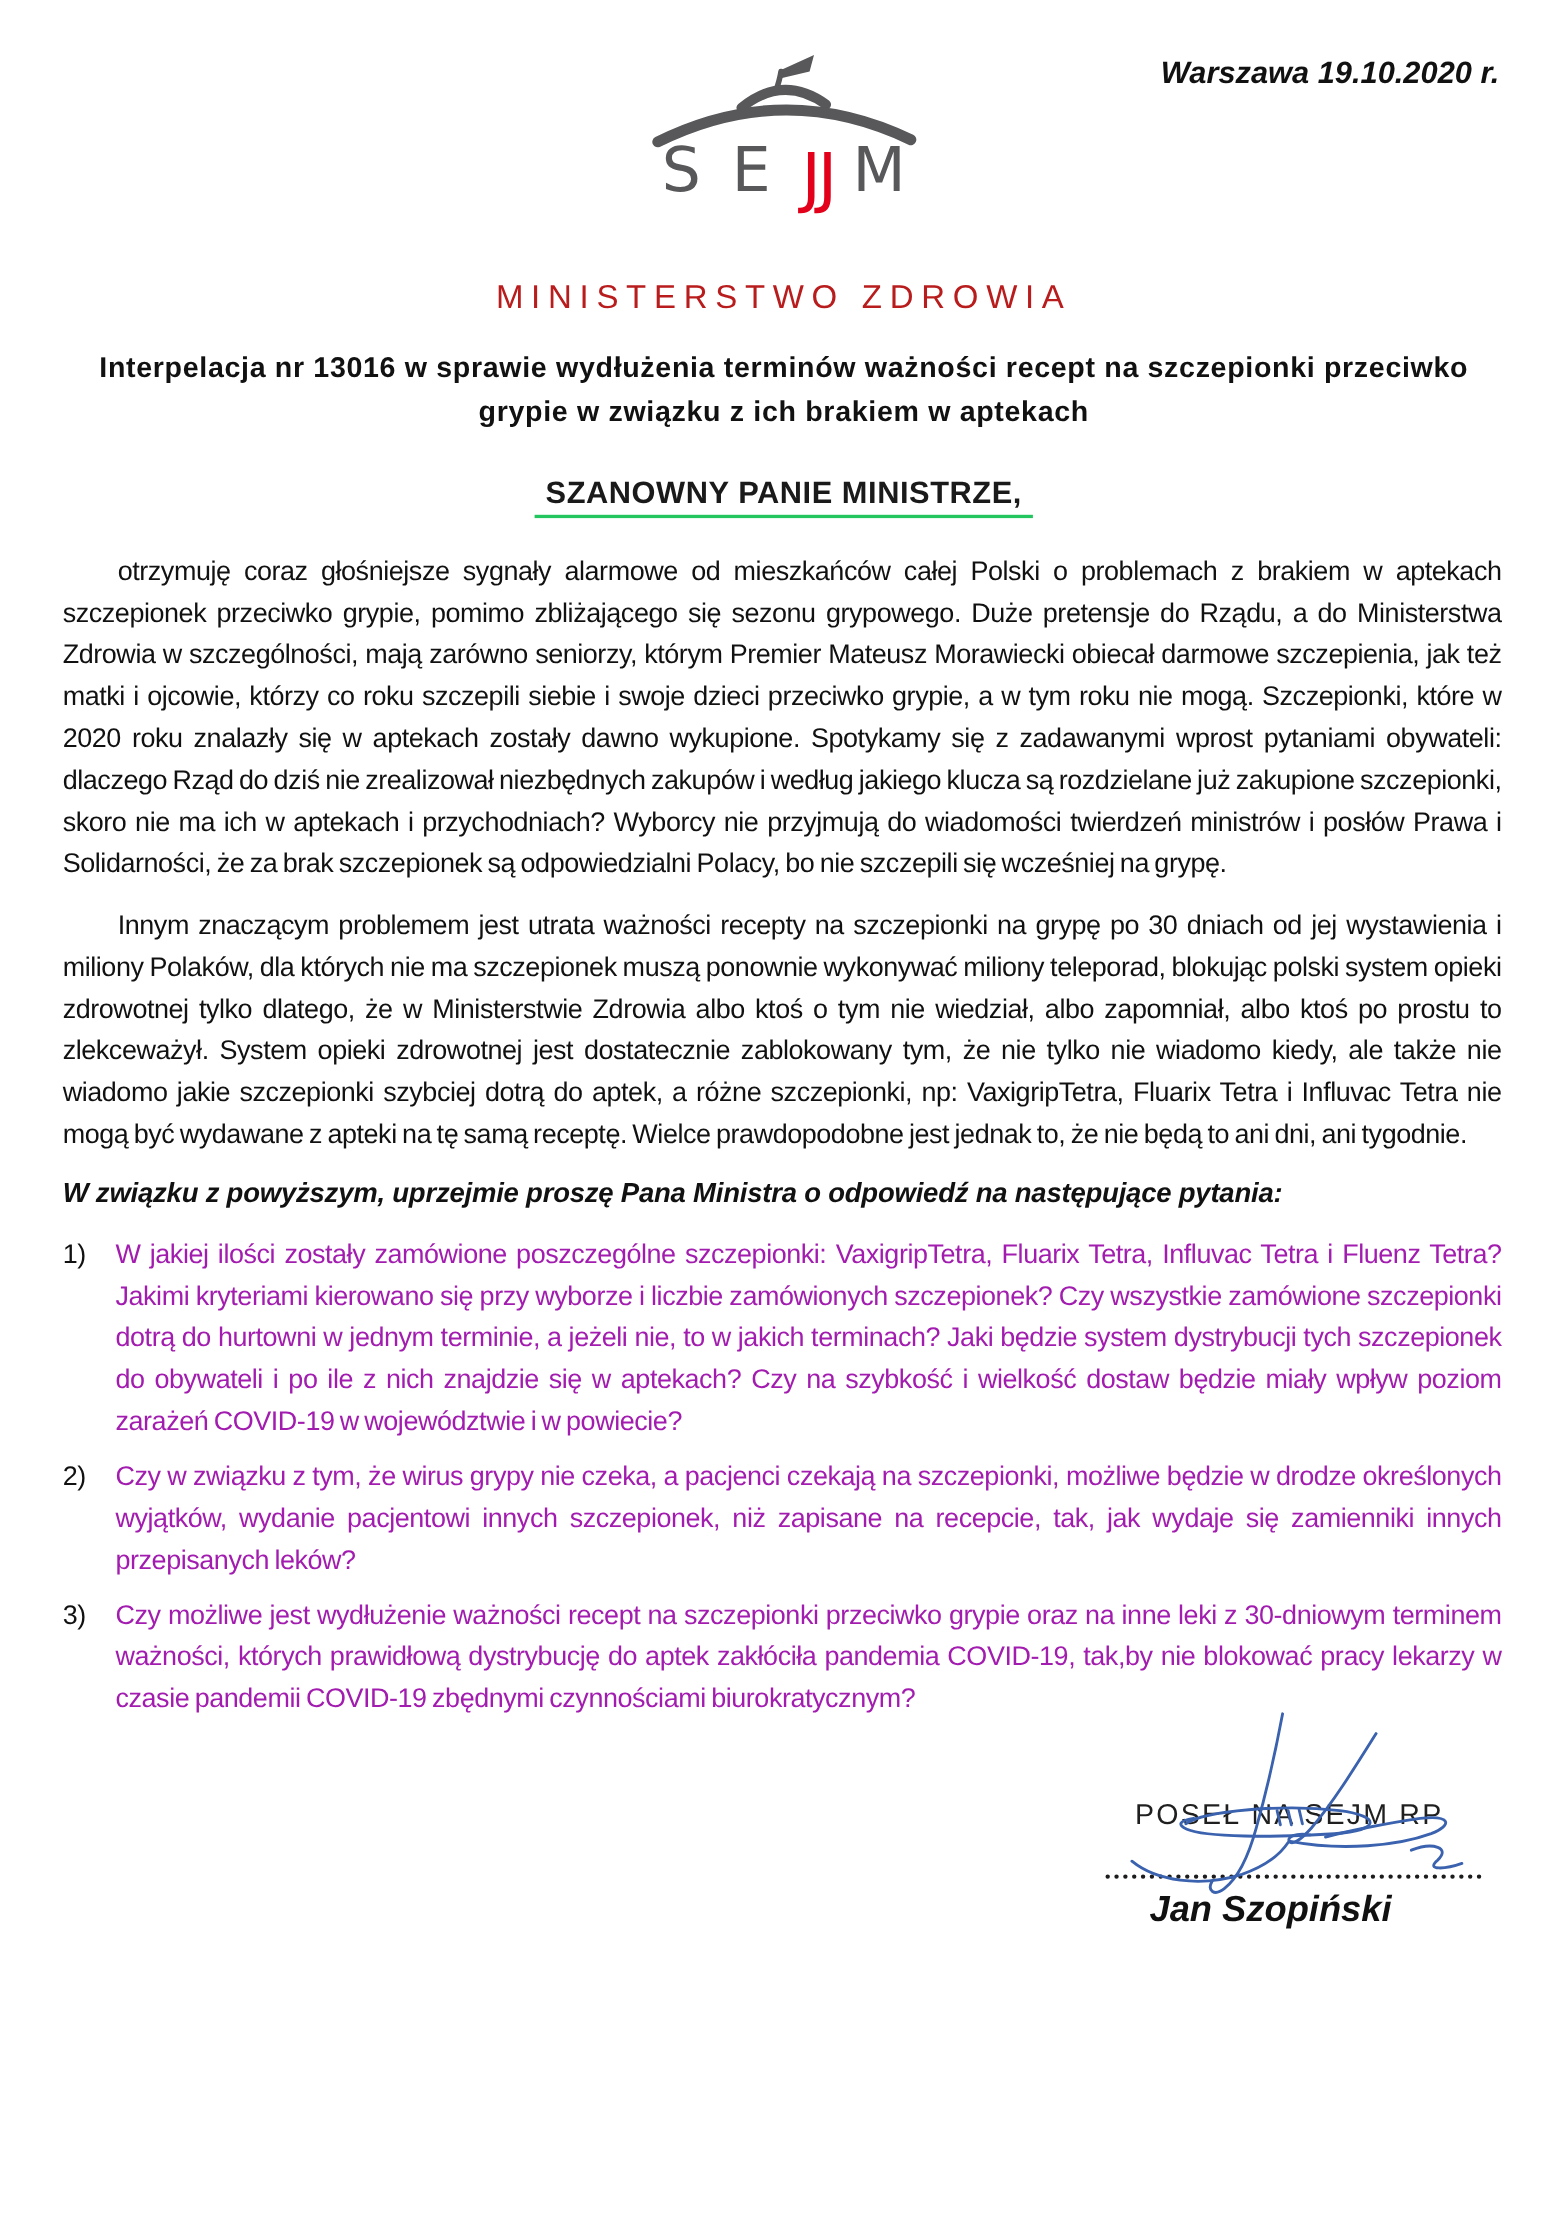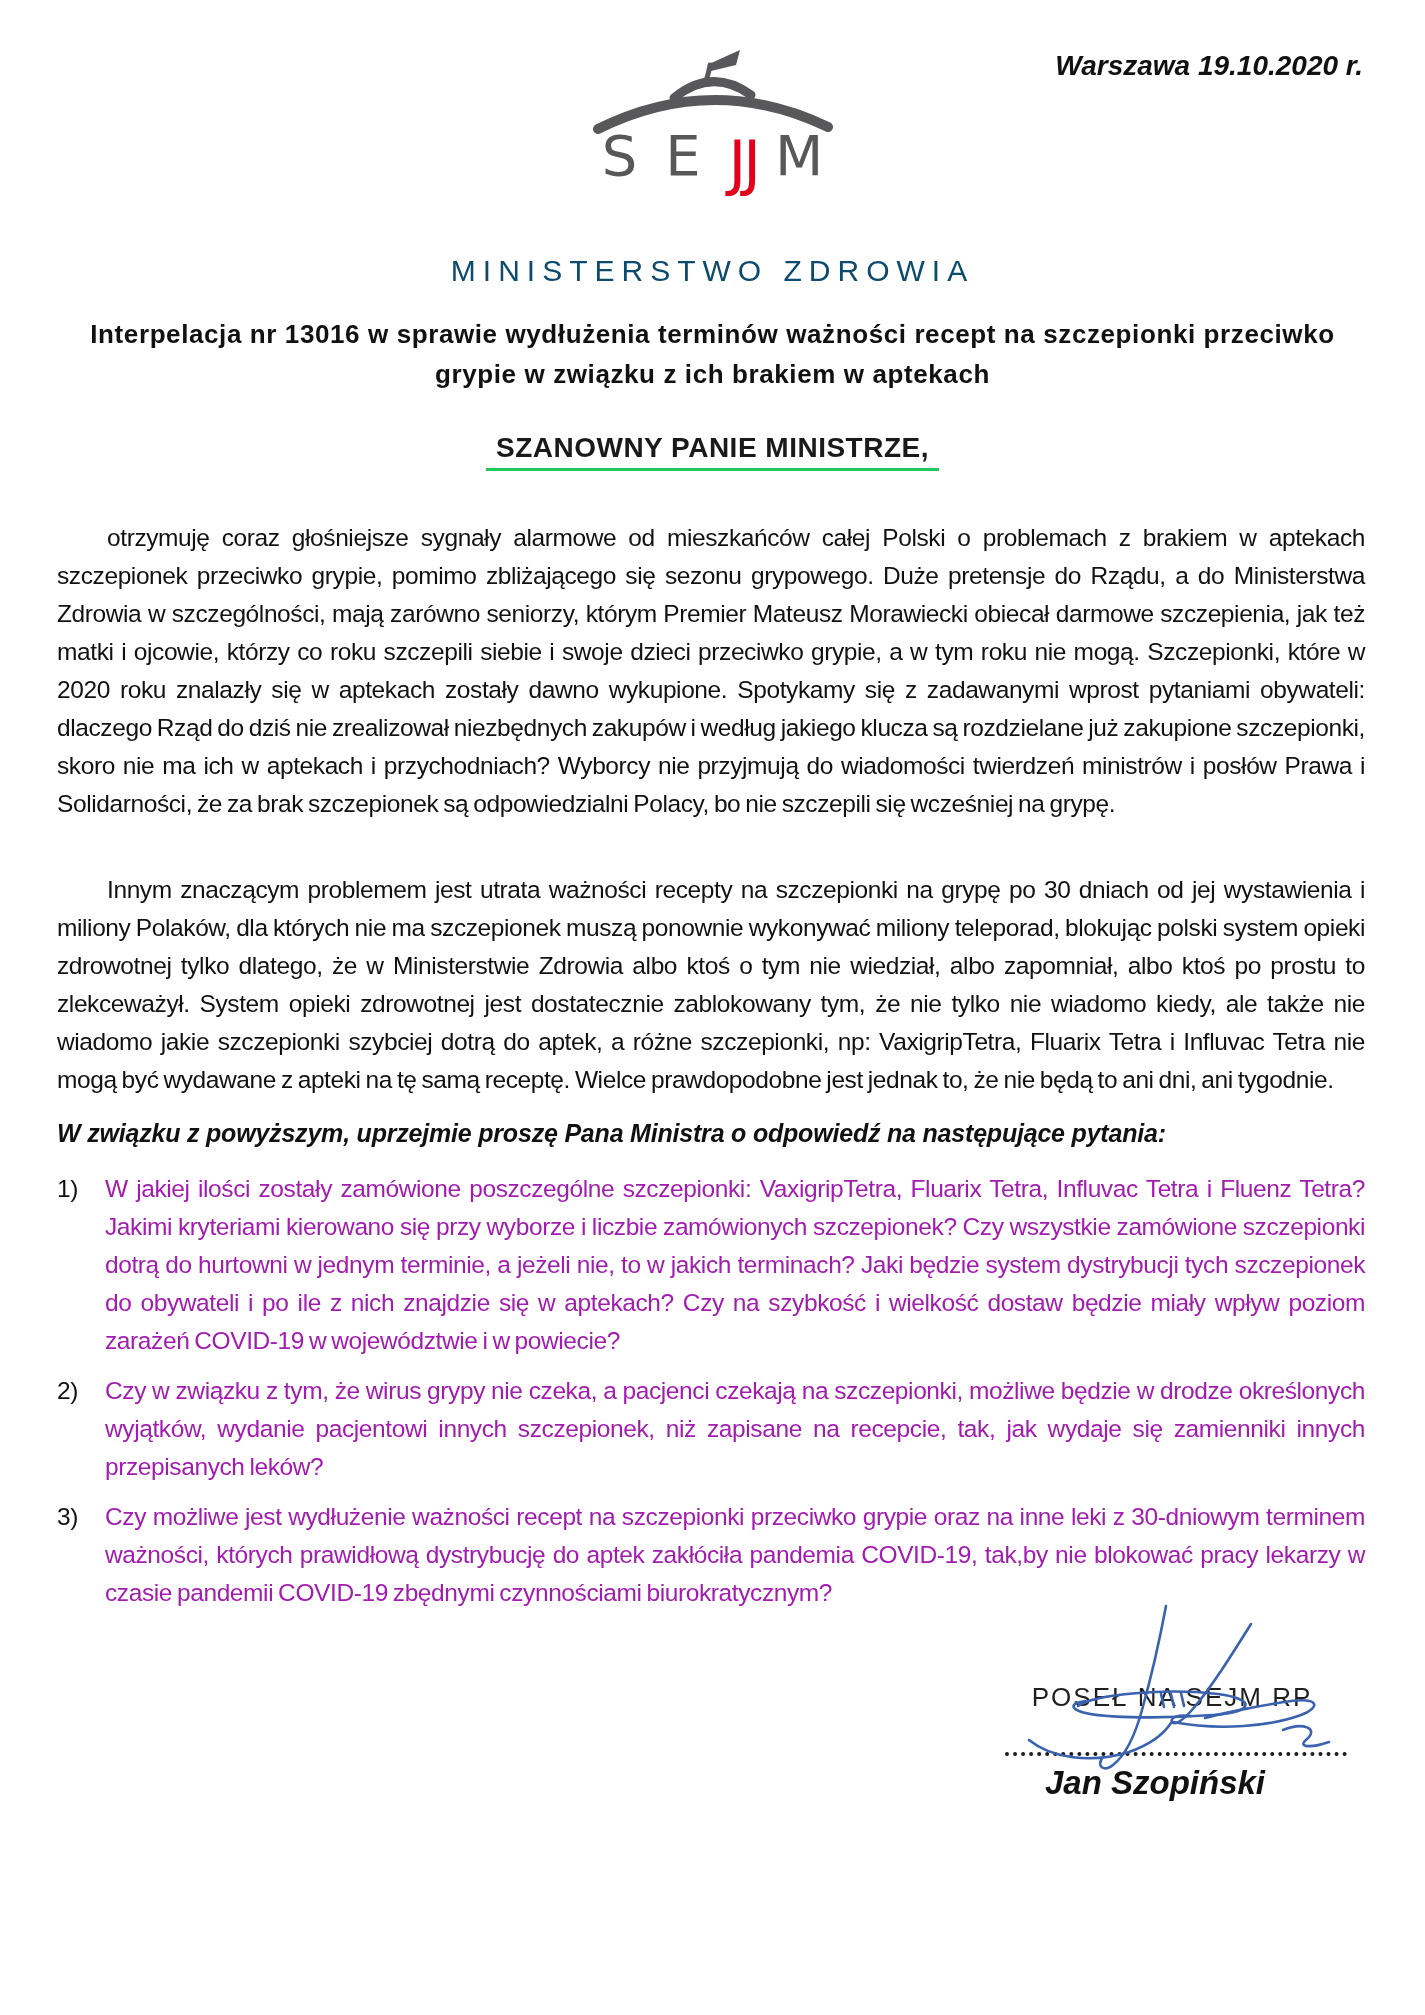--- a/index.html
+++ b/index.html
@@ -35,42 +35,42 @@
   .j2 { margin-left: -17px; }
   .logo-sub {
     margin-top: 12px; color: #5a5a5c;
     font-size: 19px; font-weight: bold; letter-spacing: 1.5px;
   }
   
   .recipient { text-align: center; margin-top: 42px; }
   .recipient-name { font-size: 29px; font-weight: bold; color: #111; }
   .recipient-inst {
     margin-top: 24px; font-size: 30px; font-weight: normal;
-    letter-spacing: 7px; color: #0c4a6e;
+    letter-spacing: 7px; color: #b91c1c;
   }
   
   .subject {
     margin: 26px auto 0; max-width: 1290px;
     text-align: center; font-size: 26px; font-weight: bold;
     letter-spacing: 0.6px; line-height: 40px; color: #111;
   }
   
   .salutation-wrap { text-align: center; margin-top: 38px; }
   .salutation {
     display: inline-block; font-size: 28px; font-weight: bold;
     letter-spacing: 0.5px; padding: 0 10px 4px;
     border-bottom: 3px solid #22c55e;
   }
   
   .body-text { margin: 0 60px 0 57px; }
   .para {
     font-size: 24.5px; line-height: 38px; text-align: justify;
     letter-spacing: -0.4px; word-spacing: -1.5px; color: #111;
   }
-  .para.indent { text-indent: 50px; margin-top: 48px; }
+  .para.indent { text-indent: 50px; }
   .p1 { margin-top: 30px; }
   .p2 { margin-top: 18px; }
   .request {
     margin-top: 20px; font-size: 25px; font-weight: bold; font-style: italic;
     letter-spacing: -0.2px; color: #111;
   }
   .questions { margin-top: 22px; }
   .q-item { display: flex; margin-bottom: 12px; }
   .q-num {
     flex: 0 0 48px; font-size: 24.5px; line-height: 38px;

